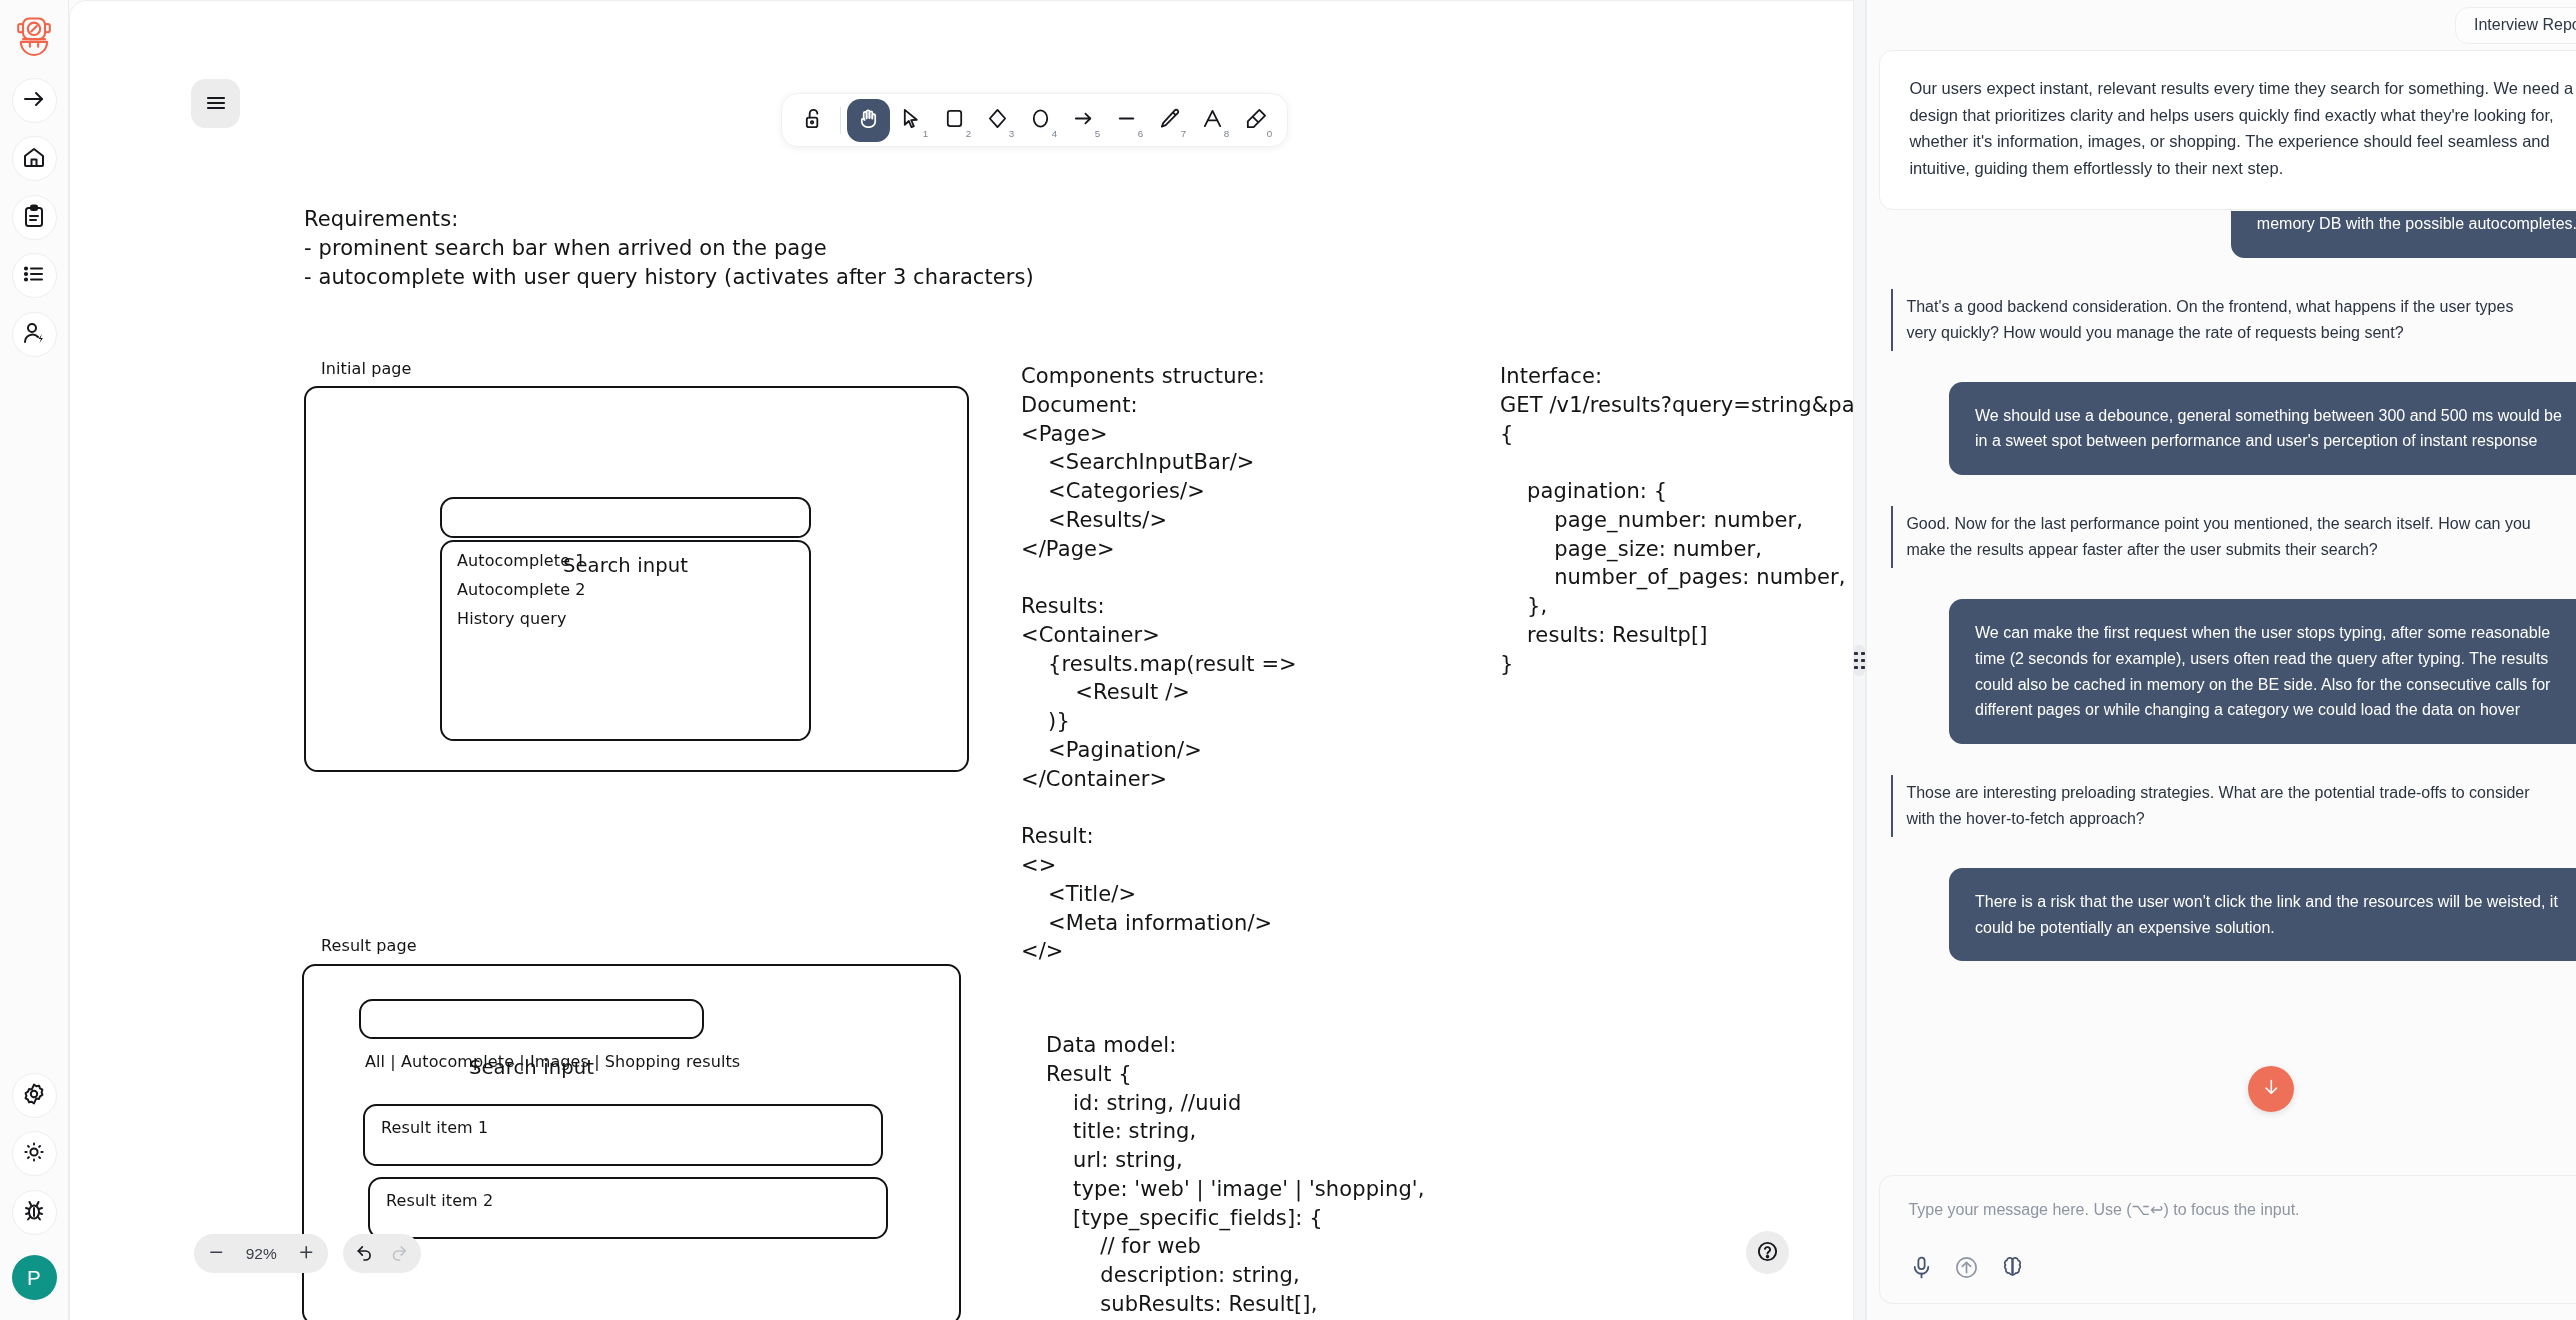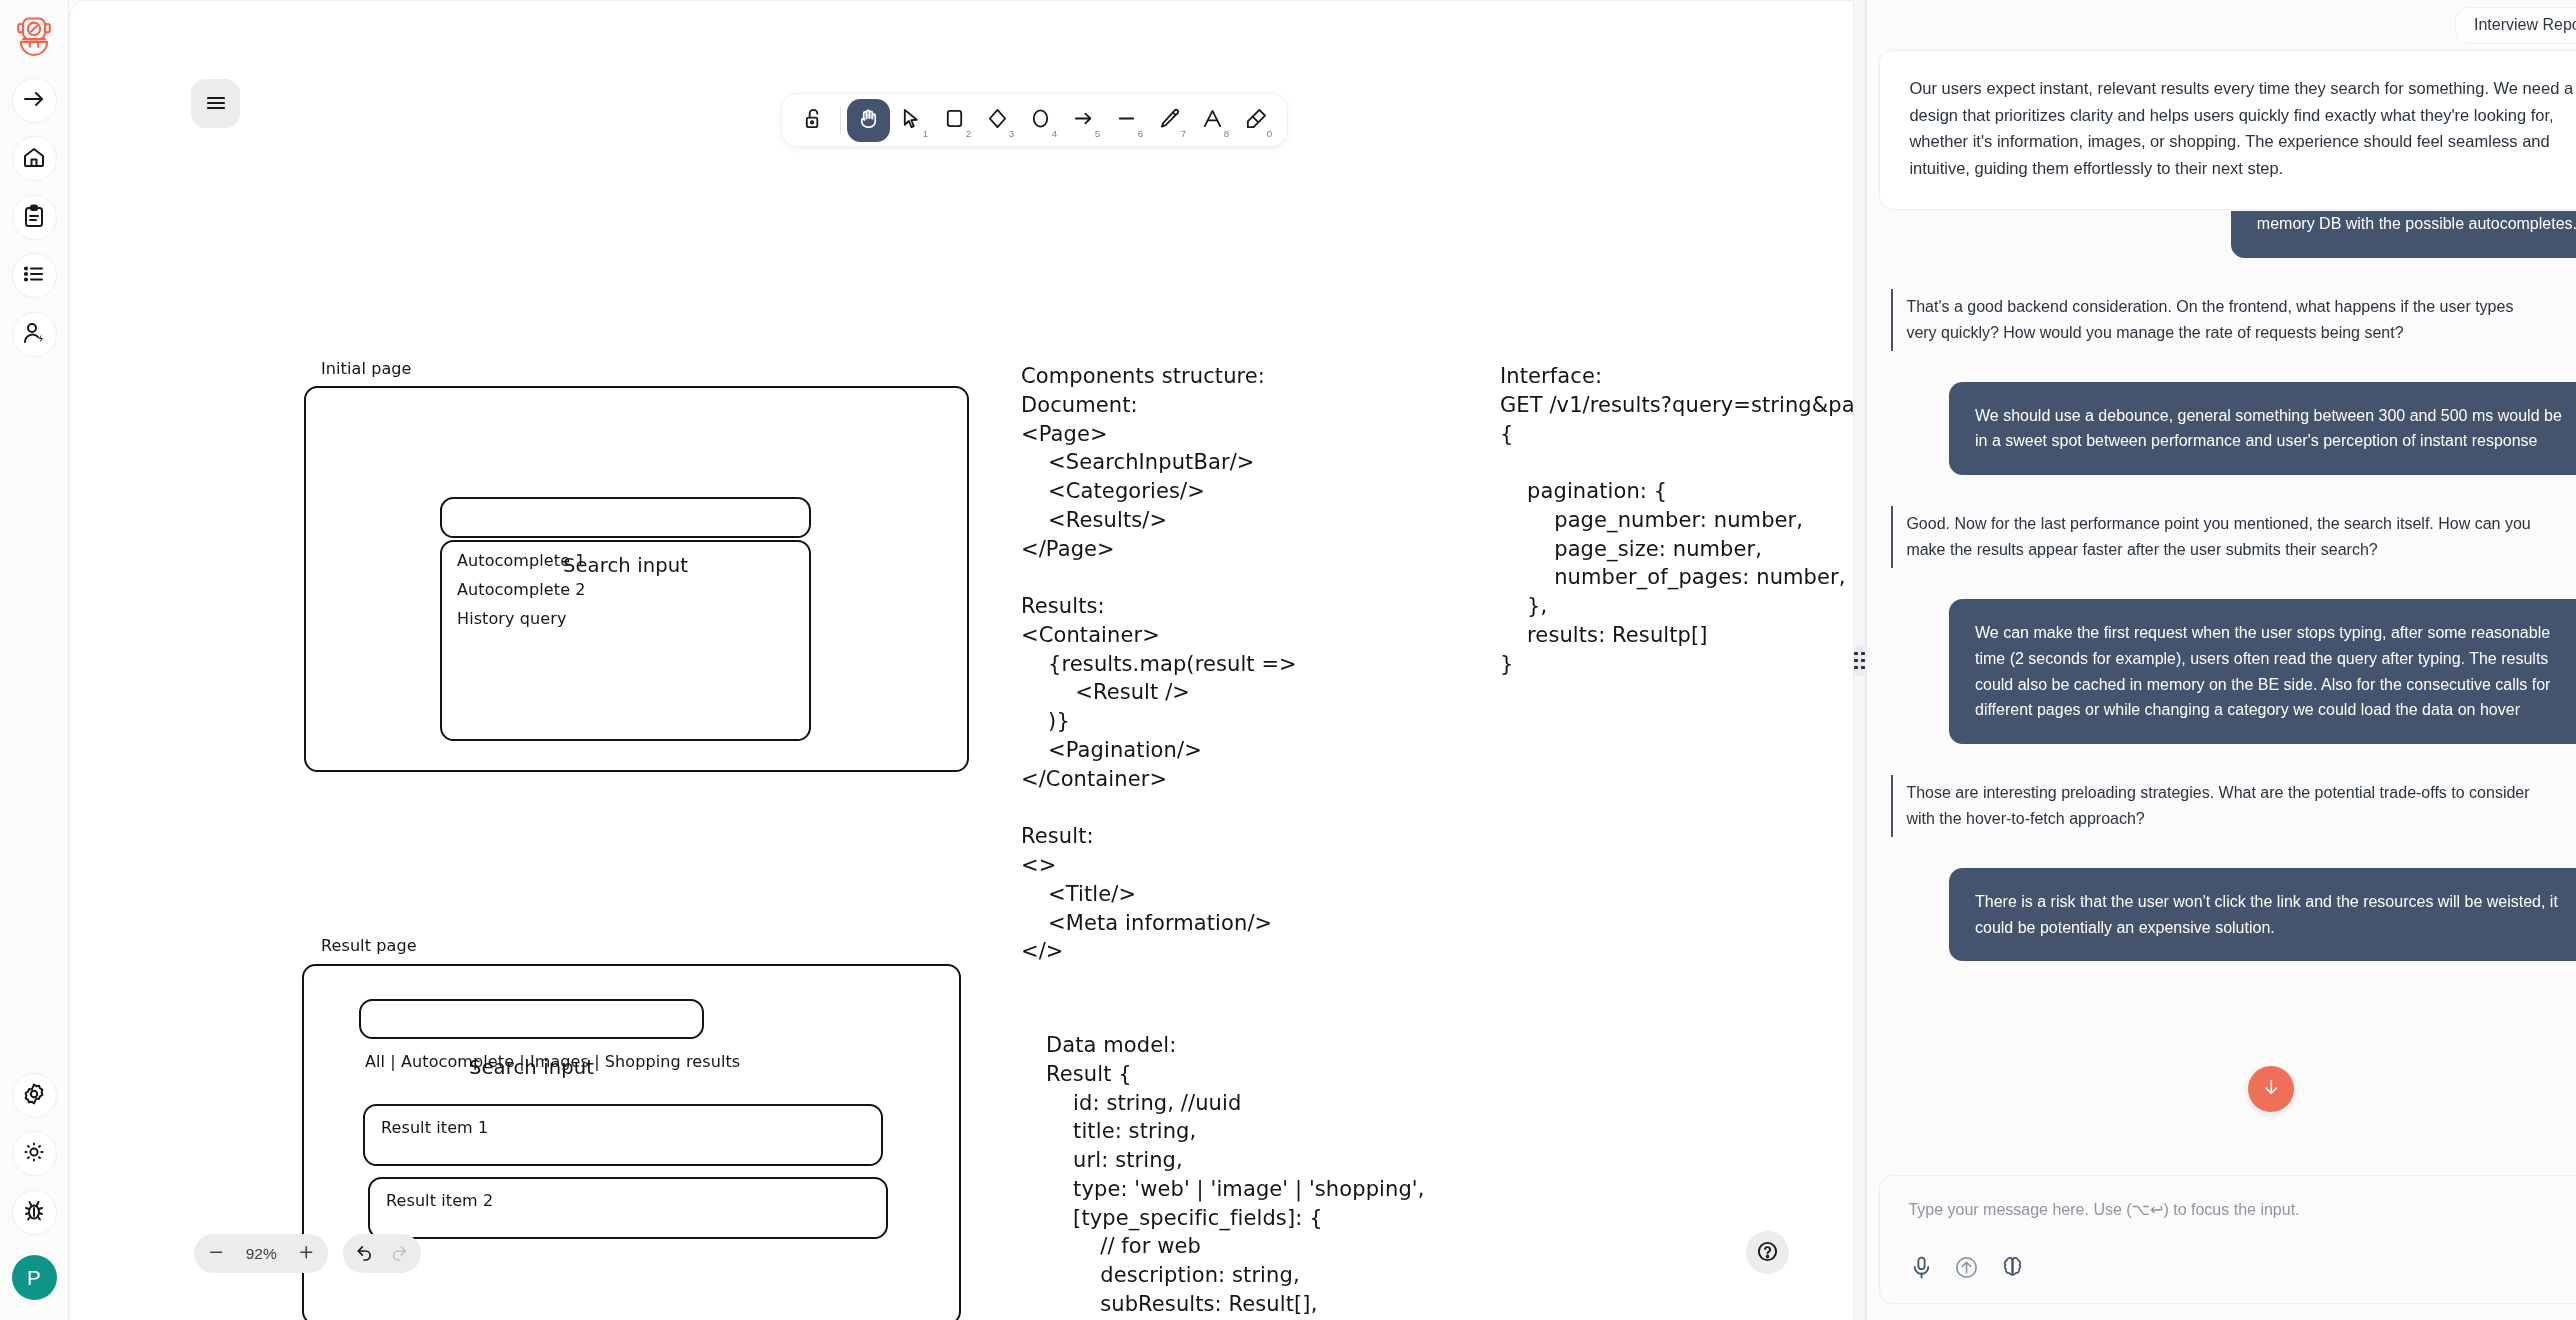--- a/index.html
+++ b/index.html
@@ -409,20 +409,23 @@
               <path d="M16 3 L22 9 L10 21 L4 21 L4 15 Z"></path>
                 <line x1="9" y1="10" x2="15" y2="16"></line>
             </svg>
           </span>
           <span class="kbd">0</span>
         </button>
       </div>
 
       <div class="sketch">
 
+        <div class="sk-code hand-text" style="left:234px; top:204px;">Requirements:
+- prominent search bar when arrived on the page
+- autocomplete with user query history (activates after 3 characters)</div>
 
         <div class="sk-label hand-text" style="left:251px; top:358px;">Initial page</div>
         <div class="frame" style="left:234px; top:385px; width:665px; height:386px;"></div>
         <div class="frame" style="left:370px; top:496px; width:371px; height:41px;"></div>
         <div class="sk-center hand-text" style="left:370px; top:496px; width:371px; height:41px;">Search input</div>
         <div class="frame" style="left:370px; top:539px; width:371px; height:201px;"></div>
         <div class="sk-label hand-text" style="left:387px; top:550px;">Autocomplete 1</div>
         <div class="sk-label hand-text" style="left:387px; top:579px;">Autocomplete 2</div>
         <div class="sk-label hand-text" style="left:387px; top:608px;">History query</div>
 

